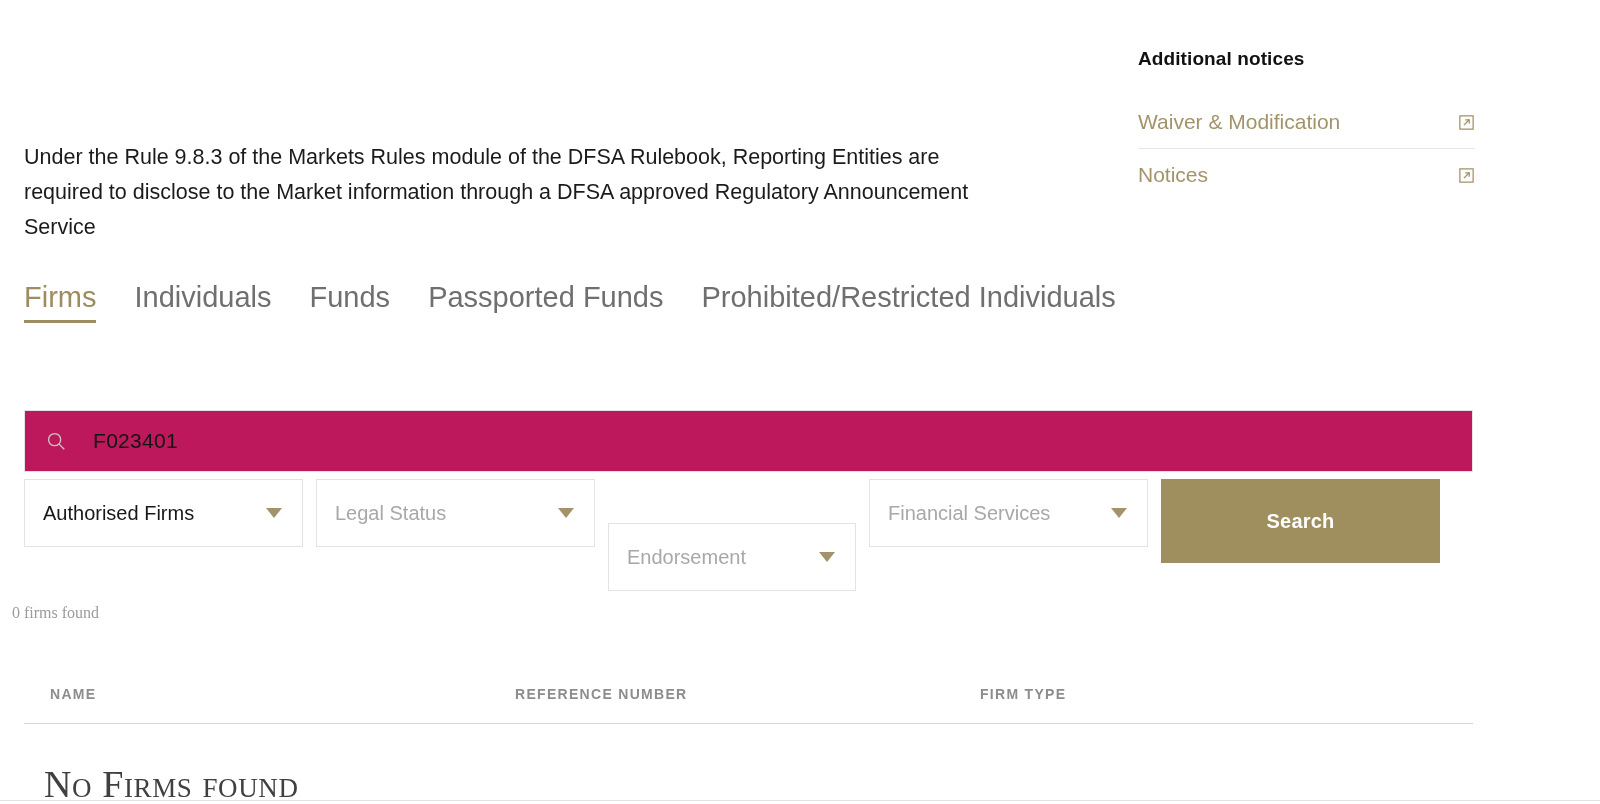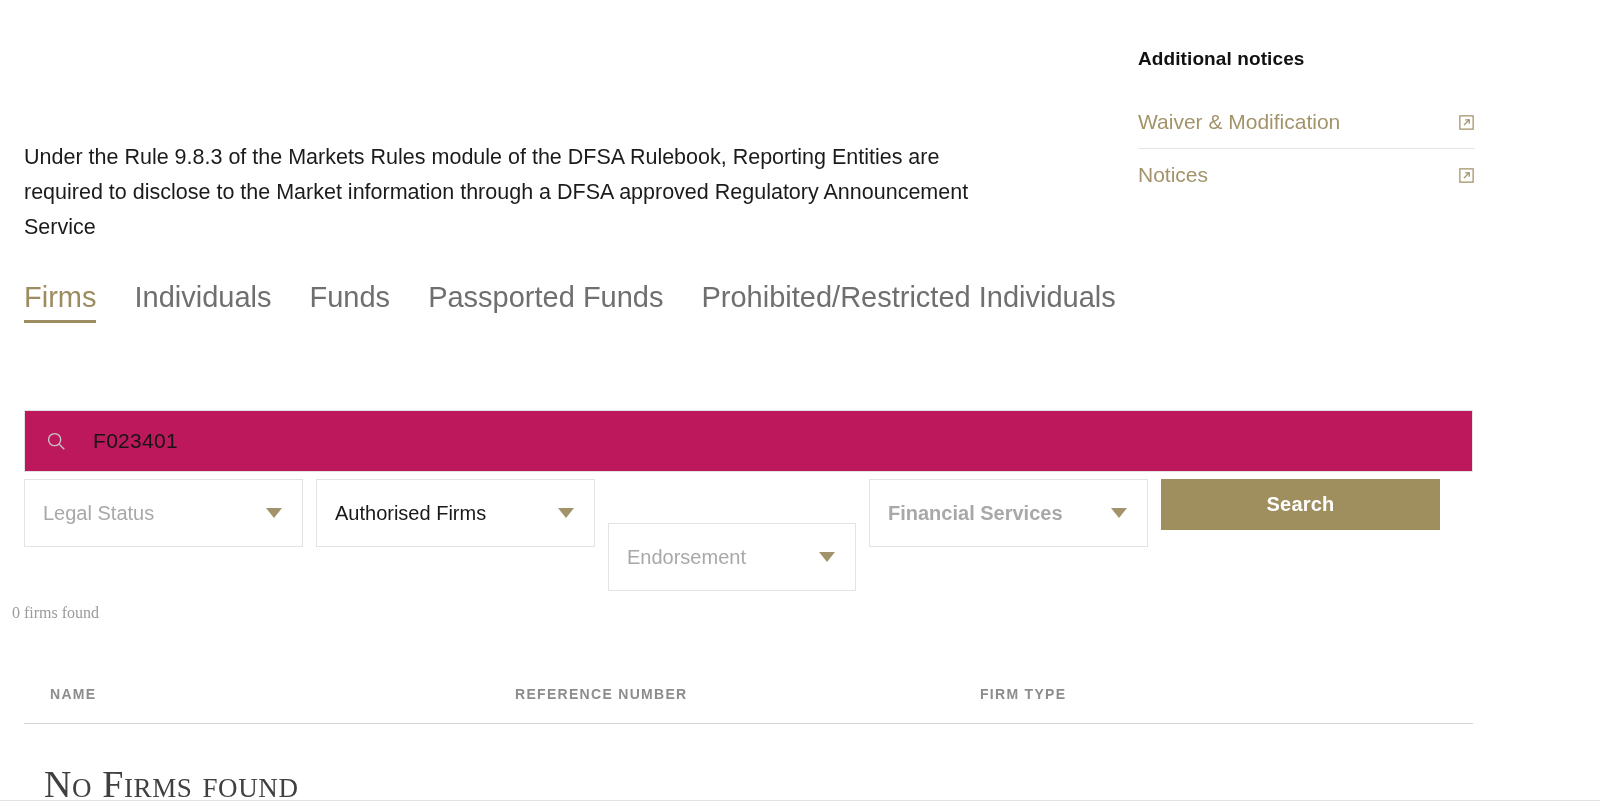--- a/index.html
+++ b/index.html
@@ -95,33 +95,33 @@
     height: 68px;
     border: 1px solid #e3e3e3;
     background: #fff;
     display: flex; align-items: center;
     padding: 0 18px;
     cursor: pointer;
   }
   .select.s1 { width: 279px; }
   .select.s2 { width: 279px; }
   .select.s3 { width: 248px; margin-top: 44px; }
-  .select.s4 { width: 279px; font-weight: bold; }
+  .select.s4 { width: 279px; }
   .select-label { font-size: 20px; color: #a8a8a8; }
   .select-label.filled { color: #181818; }
   .caret {
     position: absolute; right: 20px; top: 50%;
     transform: translateY(-50%);
     width: 0; height: 0;
     border-left: 8px solid transparent;
     border-right: 8px solid transparent;
     border-top: 10px solid #a2936a;
   }
   .search-btn {
-    width: 279px; height: 51px;
+    width: 279px; height: 84px;
     background: #9f8f5e;
     border: none;
     color: #ffffff;
     font-size: 20px; font-weight: bold;
     font-family: "Liberation Sans", sans-serif;
     cursor: pointer;
     letter-spacing: 0.2px;
   }
 
   
@@ -208,27 +208,27 @@
       <svg viewBox="0 0 24 24" width="22" height="22" fill="none" stroke="currentColor" stroke-width="1.5">
         <circle cx="10.5" cy="10.5" r="6.6"></circle>
         <path d="M15.4 15.4 L21 21"></path>
       </svg>
     </span>
     <span class="search-value">F023401</span>
   </div>
 
   <div class="filters">
 
+    <div class="select s1">
+      <span class="select-label filled">Authorised Firms</span>
+      <span class="caret"></span>
+    </div>
+
     <div class="select s2">
       <span class="select-label">Legal Status</span>
-      <span class="caret"></span>
-    </div>
-
-    <div class="select s1">
-      <span class="select-label filled">Authorised Firms</span>
       <span class="caret"></span>
     </div>
 
     <div class="select s3">
       <span class="select-label">Endorsement</span>
       <span class="caret"></span>
     </div>
 
     <div class="select s4">
       <span class="select-label">Financial Services</span>

